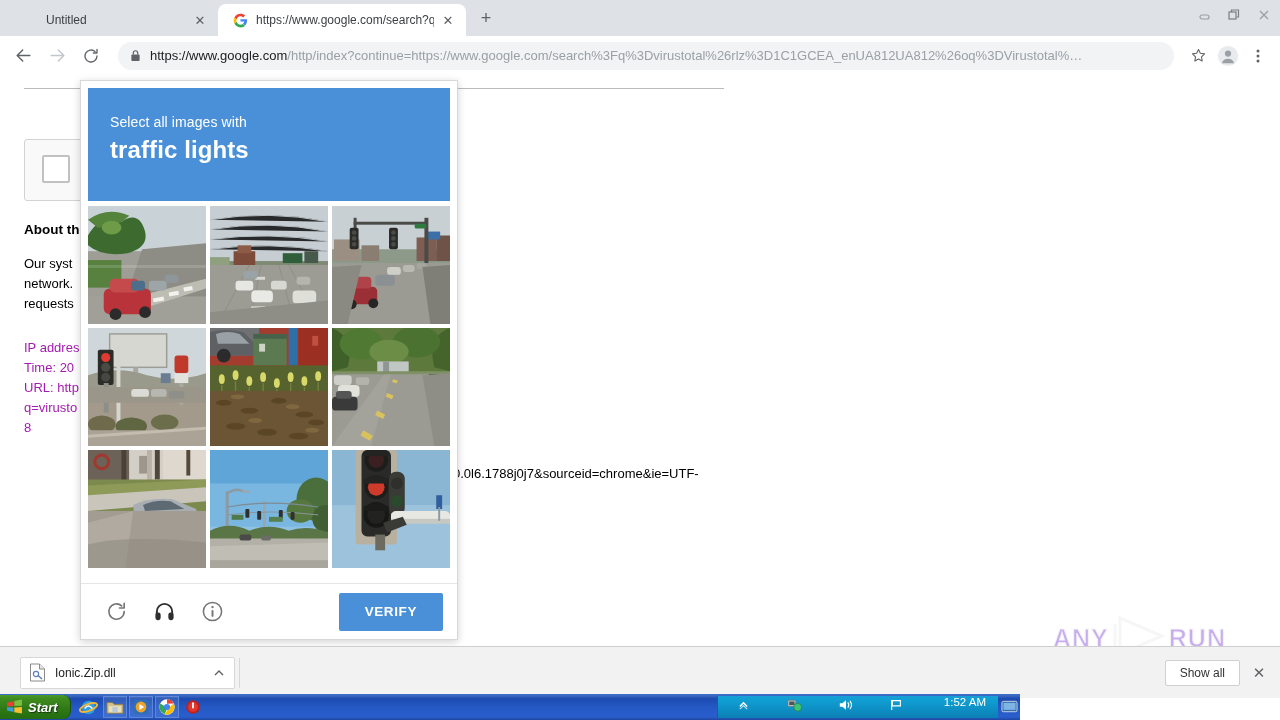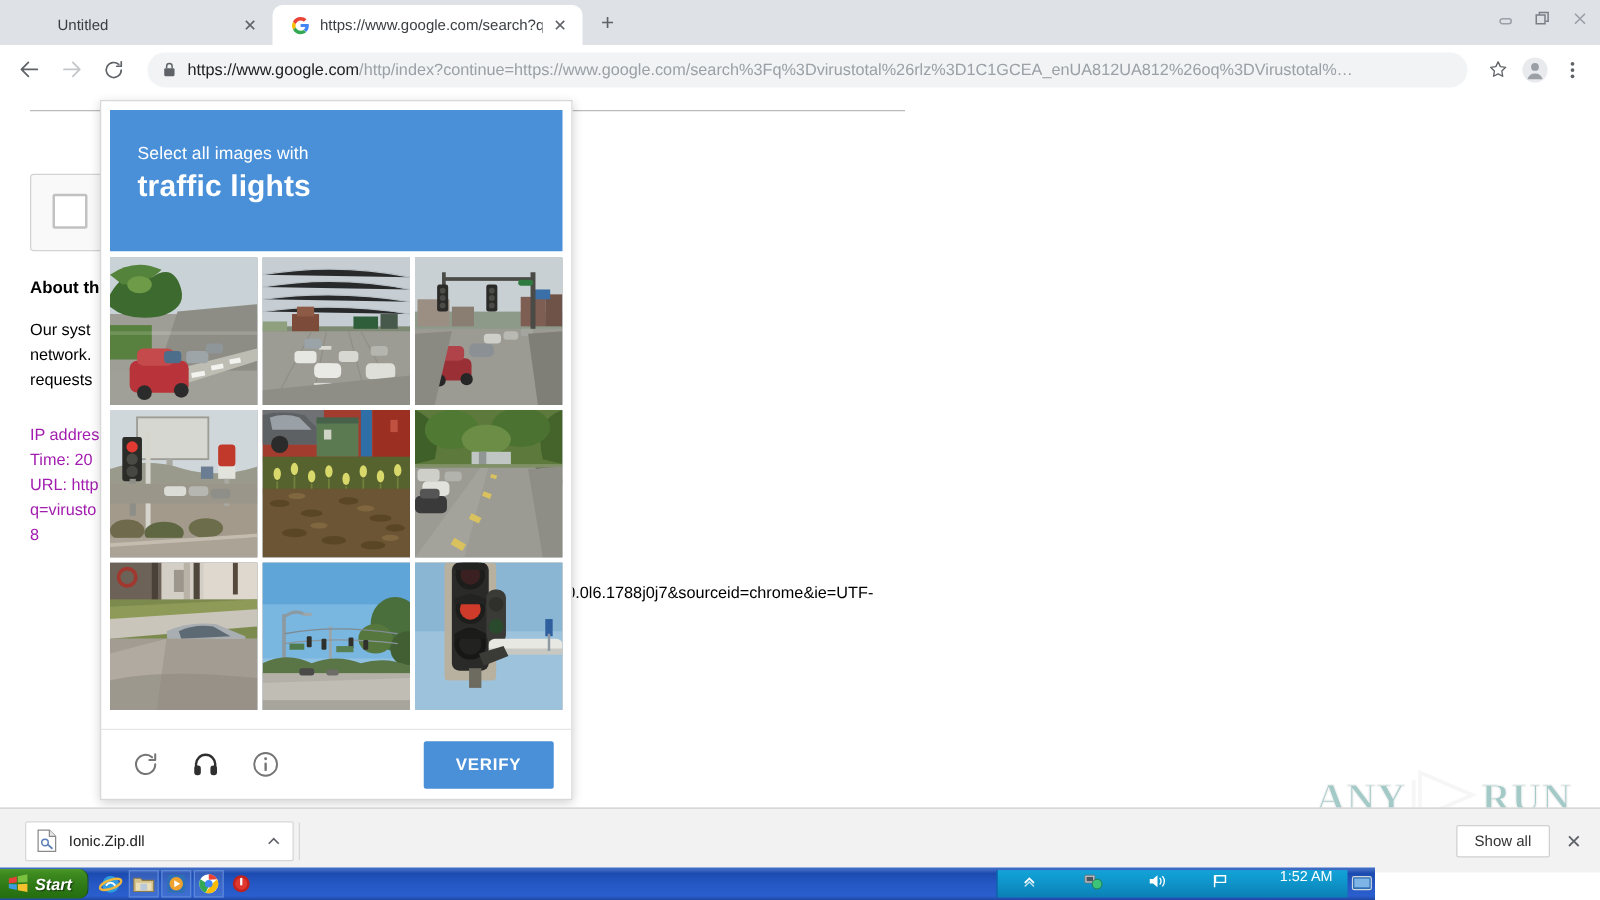--- a/index.html
+++ b/index.html
@@ -145,22 +145,22 @@
     letter-spacing:.6px; font-family:"Liberation Sans", sans-serif;
     border-radius:2px; cursor:pointer;
   }
 
   
   .watermark {
     position:absolute; left:1053px; top:612px; width:224px; height:52px;
     display:flex; align-items:center; pointer-events:none;
     opacity:.38;
   }
-  .wm-text { font-size:32px; font-weight:bold; color:#0f766e;
-    -webkit-text-stroke:1px #e2e2e2; letter-spacing:1px; line-height:1;font-family:Liberation Serif, serif;}
+  .wm-text { font-size:25px; font-weight:bold; color:#6d28d9;
+    -webkit-text-stroke:1px #e2e2e2; letter-spacing:1px; line-height:1;}
   .wm-tri { margin:0 3px; }
 
   
   .downloadbar {
     position:absolute; left:0; top:646px; width:1280px; height:52px;
     background:#f2f2f2; border-top:1px solid #cfcfcf;
     display:flex; align-items:center; padding:0 8px;
   }
   .dl-item {
     display:flex; align-items:center; height:32px; width:215px;
@@ -175,21 +175,21 @@
   .showall {
     border:1px solid #d0d0d0; background:#fff; border-radius:2px;
     font-size:12px; color:#333; padding:5px 14px;
     font-family:"Liberation Sans", sans-serif; cursor:pointer;
   }
   .dl-close { width:26px; height:26px; display:flex; align-items:center; justify-content:center;
     color:#5f6368; font-size:15px; margin-left:6px;}
 
   
   .taskbar {
-    position:absolute; left:0; top:694px; width:1100px; height:26px;
+    position:absolute; left:0; top:694px; width:1020px; height:26px;
     background:linear-gradient(to bottom,#3f6ecb 0%,#3a66c0 8%,#1c4bb0 18%,#2558c4 50%,#2a5ecd 88%,#1e46a0 100%);
     display:flex; align-items:center;
   }
   .start-btn {
     height:24px; display:flex; align-items:center; padding:0 12px 0 4px;
     background:linear-gradient(to bottom,#4c9a2a 0%,#3f8c20 14%,#2f7a16 55%,#256d10 100%);
     border-top-right-radius:8px; border-bottom-right-radius:8px;
     color:#fff; font-weight:bold; font-style:italic; font-size:13px;
     text-shadow:1px 1px 1px rgba(0,0,0,.55);
     border-right:1px solid #1d4f0e;

